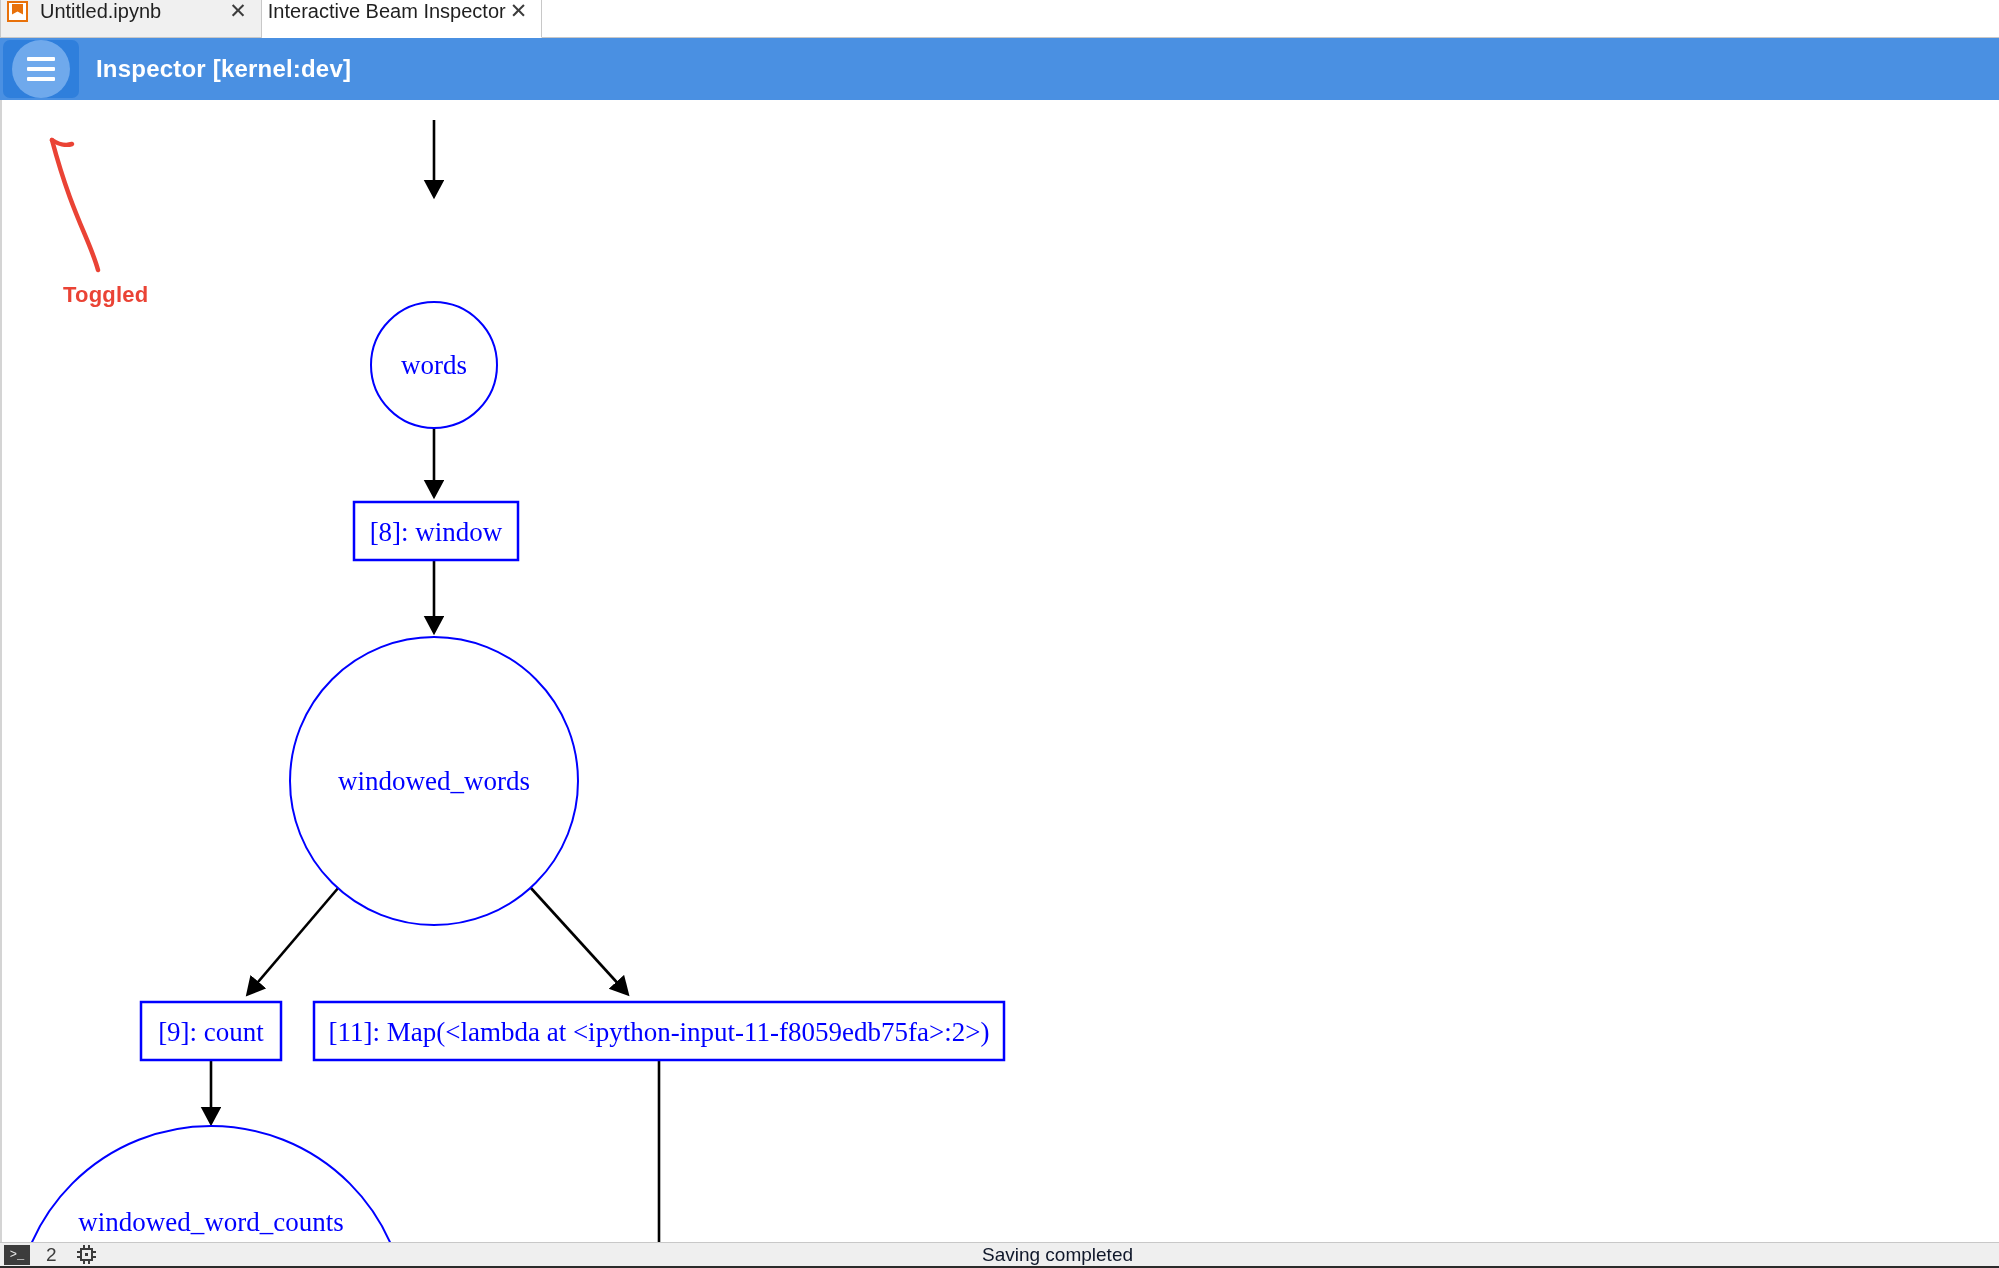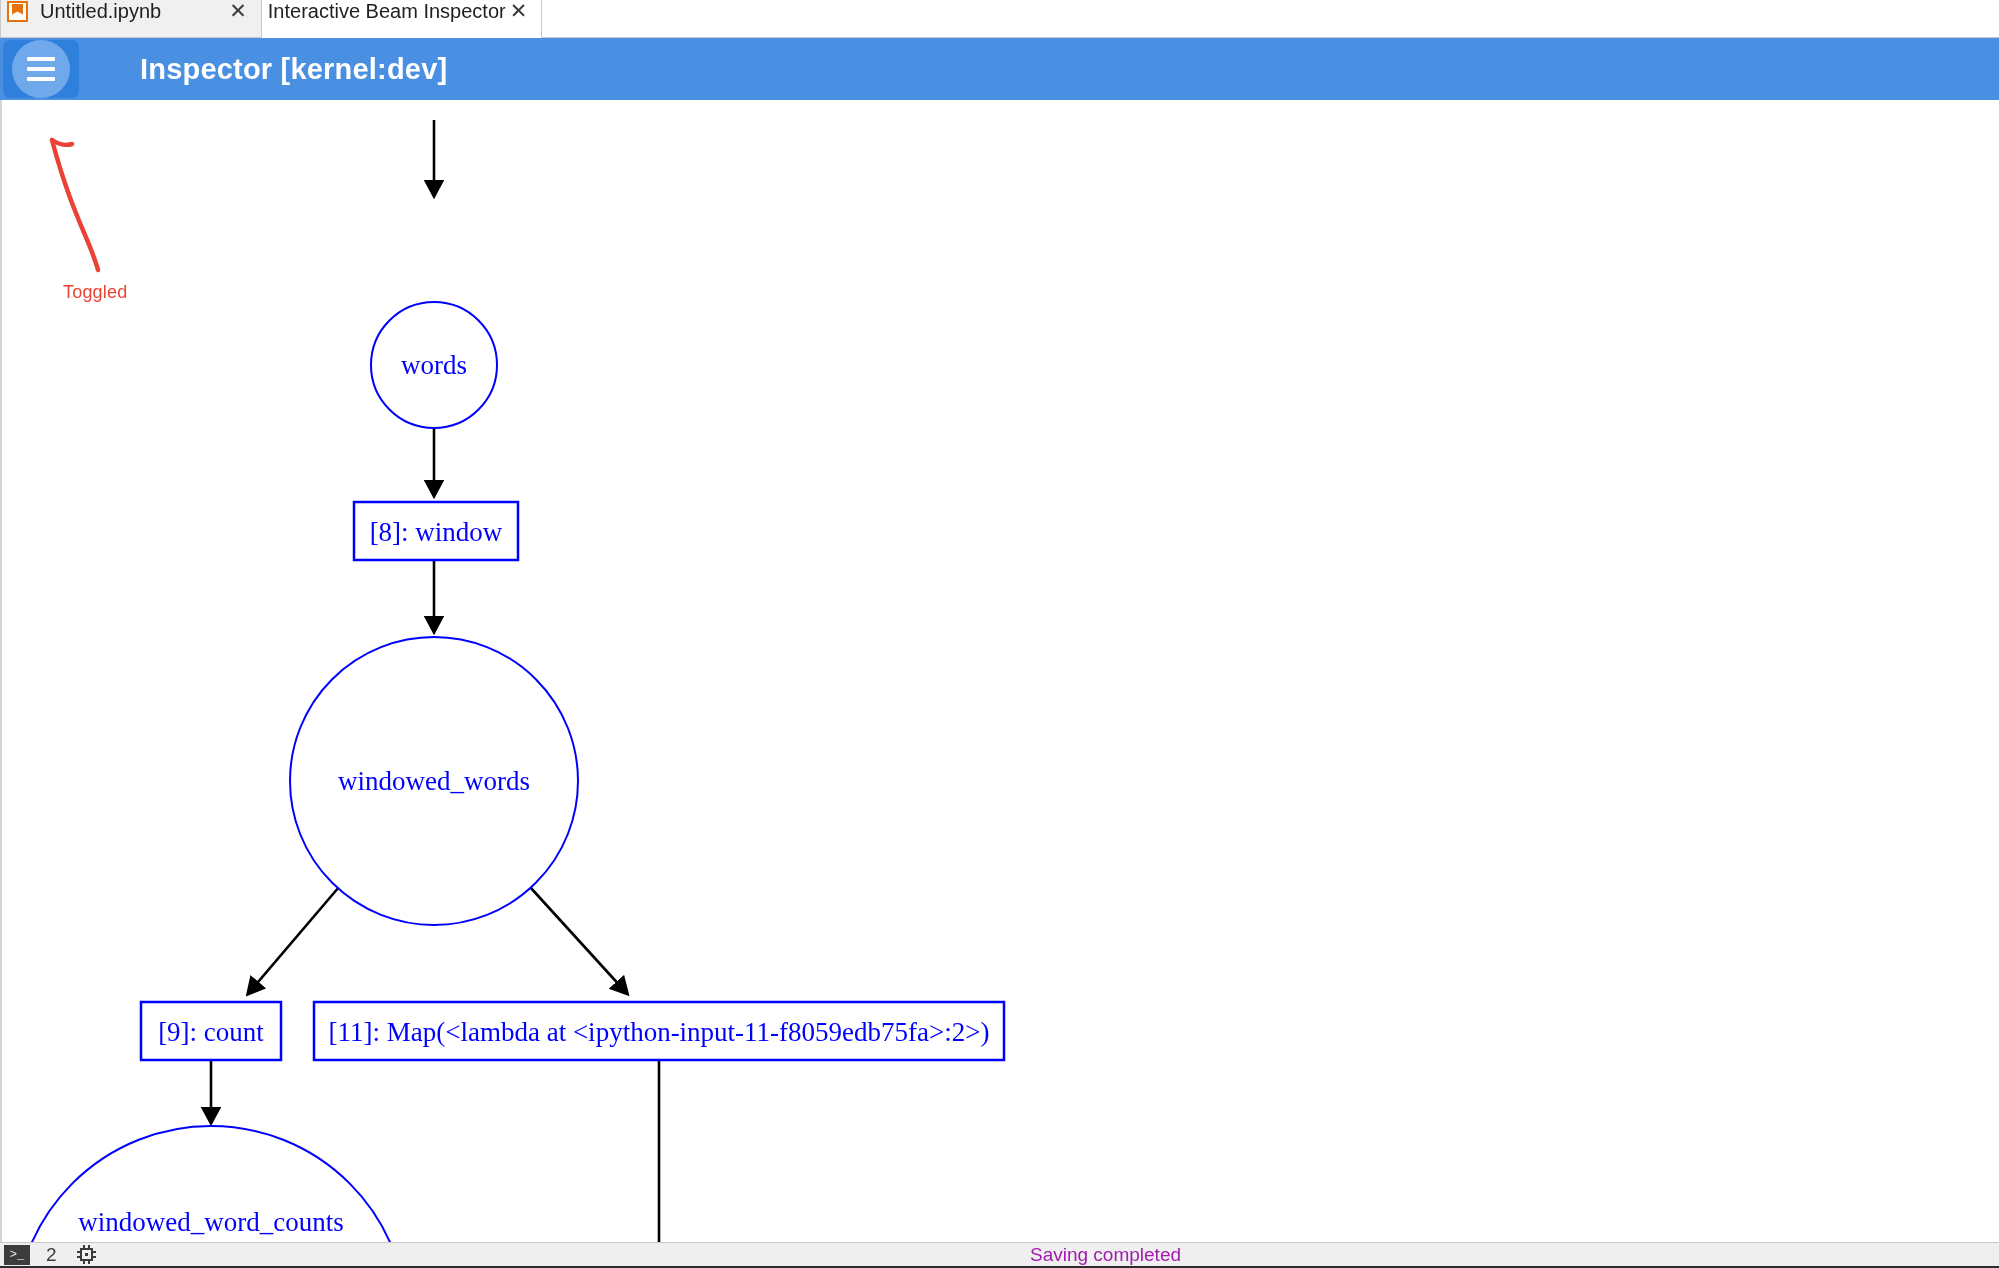--- a/index.html
+++ b/index.html
@@ -124,25 +124,24 @@
     width: 28px; height: 4px;
     background: #ffffff;
     border-radius: 1px;
   }
   .header-title {
     position: absolute;
     left: 96px;
     top: 50%;
     transform: translateY(-50%);
     color: #ffffff;
-    font-size: 29px;
+    font-size: 24px;
     font-weight: bold;
     letter-spacing: 0.2px;
     white-space: nowrap;
-    margin-left: 44px;
   }
 
   
   .canvas {
     position: absolute;
     left: 0; top: 100px;
     width: 1999px;
     height: 1142px;
     background: #ffffff;
     border-left: 2px solid #d4d4d4;
@@ -155,22 +154,22 @@
   }
   .annot-svg {
     position: absolute;
     left: 0; top: 0;
     pointer-events: none;
   }
   .annot-label {
     position: absolute;
     left: 61px; top: 182px;
     color: #ea4335;
-    font-size: 18px;
-    font-weight: normal;
+    font-size: 22px;
+    font-weight: bold;
     letter-spacing: 0.2px;
   }
 
   
   .statusbar {
     position: absolute;
     left: 0; bottom: 0;
     width: 1999px;
     height: 26px;
     background: #efefef;
@@ -227,23 +226,23 @@
   .sb-chip .t1 { left: 6px; top: 0; width: 2px; height: 3px; }
   .sb-chip .t2 { left: 11px; top: 0; width: 2px; height: 3px; }
   .sb-chip .b1 { left: 6px; bottom: 0; width: 2px; height: 3px; }
   .sb-chip .b2 { left: 11px; bottom: 0; width: 2px; height: 3px; }
   .sb-chip .l1 { left: 0; top: 6px; width: 3px; height: 2px; }
   .sb-chip .l2 { left: 0; top: 11px; width: 3px; height: 2px; }
   .sb-chip .r1 { right: 0; top: 6px; width: 3px; height: 2px; }
   .sb-chip .r2 { right: 0; top: 11px; width: 3px; height: 2px; }
   .sb-saving {
     position: absolute;
-    left: 1030px;
+    left: 982px;
     font-size: 19px;
-    color: #a21caf;
+    color: #0f172a;
     white-space: nowrap;
   }
 </style>
 </head>
 <body>
 
 <div class="tabbar">
   <div class="tab first">
     <span class="tab-icon-nb"></span>
     <span class="tab-label">Untitled.ipynb</span>

